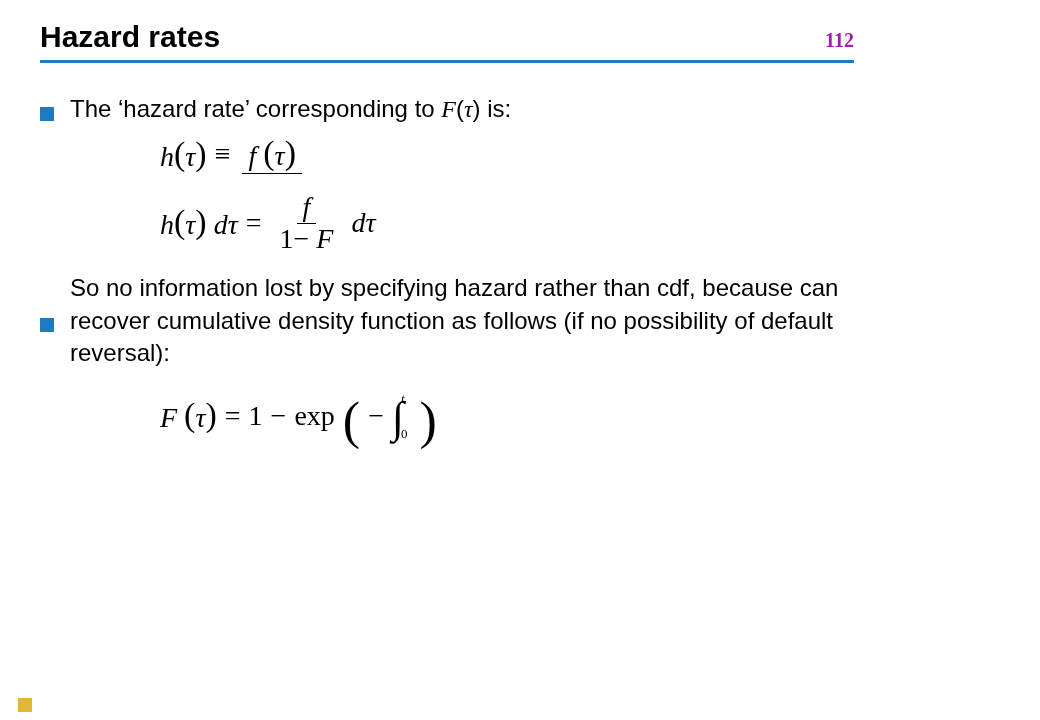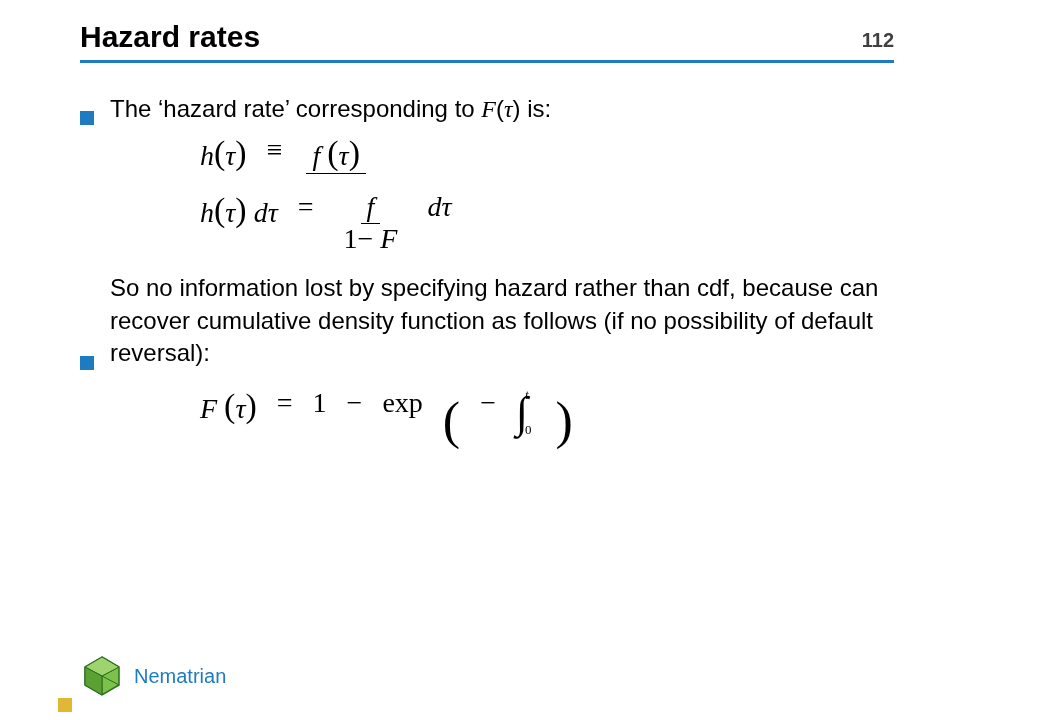--- a/index.html
+++ b/index.html
@@ -10,71 +10,71 @@
     font-family: Arial, "Helvetica Neue", Helvetica, sans-serif;
     background: #ffffff;
     color: #000000;
     overflow: hidden;
   }
   .slide {
     position: relative;
     width: 894px;
     height: 720px;
     box-sizing: border-box;
-    margin-left: 40px;
   }
   .header {
     padding: 20px 40px 0 40px;
   }
   .title-row {
     display: flex;
     align-items: baseline;
     justify-content: space-between;
     border-bottom: 3px solid var(--accent, #1f7bbf);
     padding-bottom: 6px;
   }
   .title {
     font-size: 30px;
     font-weight: bold;
     color: #000;
   }
   .page-num {
     font-size: 20px;
     font-weight: bold;
-    color: #404040;
+    color: #a21caf;
+    font-family: Liberation Serif, serif;
   }
   .content {
     padding: 30px 40px 0 40px;
     font-size: 24px;
     line-height: 1.35;
   }
   .bullet {
     display: flex;
-    align-items: flex-end;
+    align-items: center;
     margin-bottom: 8px;
   }
   .bullet-marker {
     flex: 0 0 auto;
     width: 14px;
     height: 14px;
     background: #1f7bbf;
     margin-top: 9px;
     margin-right: 16px;
   }
   .bullet-text {
     flex: 1 1 auto;
   }
   .formula {
     font-family: "Times New Roman", Times, serif;
     font-size: 28px;
     margin: 10px 0 18px 120px;
     line-height: 1.1;
     display: flex;
-    align-items: flex-start;
-    gap: 20px;
+    align-items: center;
+    gap: 8px;
   }
   .formula .it { font-style: italic; }
   .formula .paren {
     font-size: 34px;
     position: relative;
     top: -1px;
   }
   .formula .bparen {
     font-size: 52px;
     position: relative;
@@ -220,30 +220,17 @@
           <span class="upper">t</span>
           <span class="lower" style="font-style:normal;">0</span>
         </span>
       </span>
       <span class="bparen">)</span>
     </div>
 
   </div>
 
   <div class="footer">
-    <div class="footer-left">
-      <svg class="logo" viewBox="0 0 44 44">
-        <polygon points="22,3 39,13 39,31 22,41 5,31 5,13" fill="#7cc24a" stroke="#2e6d1f" stroke-width="1.5"></polygon>
-        <polyline points="22,3 22,22 39,13" fill="none" stroke="#2e6d1f" stroke-width="1"></polyline>
-        <polyline points="22,22 5,13" fill="none" stroke="#2e6d1f" stroke-width="1"></polyline>
-        <polyline points="22,22 39,31" fill="none" stroke="#2e6d1f" stroke-width="1"></polyline>
-        <polyline points="22,22 5,31" fill="none" stroke="#2e6d1f" stroke-width="1"></polyline>
-        <polyline points="22,22 22,41" fill="none" stroke="#2e6d1f" stroke-width="1"></polyline>
-        <polygon points="22,3 39,13 22,22 5,13" fill="#9dd46f" stroke="#2e6d1f" stroke-width="1"></polygon>
-        <polygon points="5,13 22,22 22,41 5,31" fill="#5aa033" stroke="#2e6d1f" stroke-width="1"></polygon>
-      </svg>
-      <span>Nematrian</span>
-    </div>
   </div>
 
   <div class="mini-square"></div>
 
 </div>
 
 </body></html>

